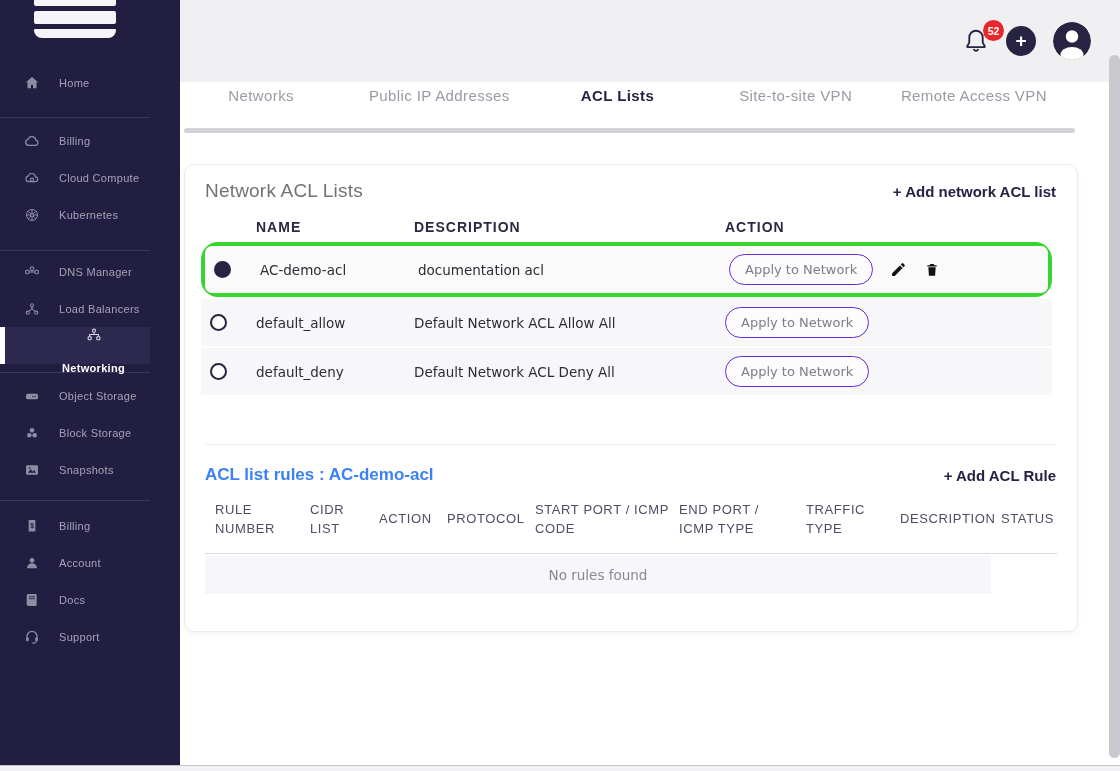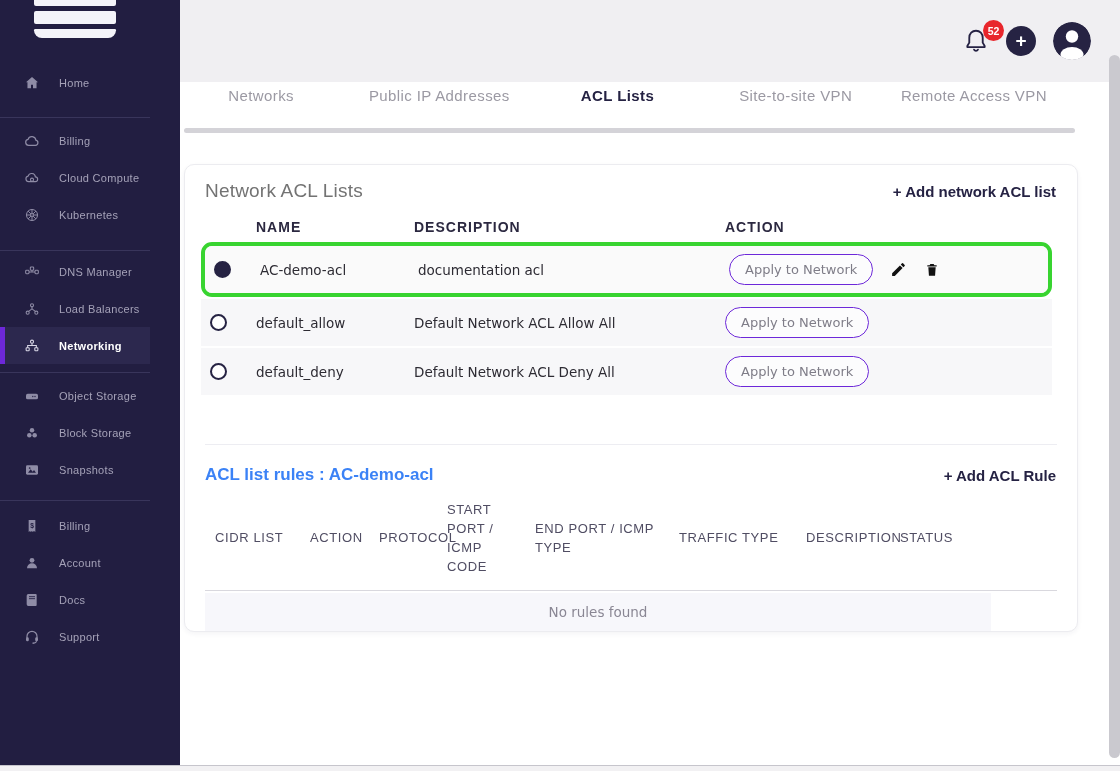--- a/index.html
+++ b/index.html
@@ -14,21 +14,21 @@
   .logo .b1 { height:8px; }
   .logo .b2 { height:13px; }
   .logo .b3 { height:9px; border-radius:2px 2px 14px 14px; }
   .nav { position:absolute; top:0; left:0; width:150px; }
   .nav-sec1 { margin-top:64px; }
   .nav-div { height:1px; background:#39355b; }
   .d1 { margin-top:16px; } .d2 { margin-top:17px; } .d3 { margin-top:8px; } .d4 { margin-top:12px; }
   .nav-sec2 { margin-top:4px; } .nav-sec3 { margin-top:2px; } .nav-sec4 { margin-top:4px; } .nav-sec5 { margin-top:6px; }
   .nav-item { height:37px; display:flex; align-items:center; padding-left:24px; gap:19px; cursor:pointer; color:#8f8ca6; }
   .nav-item .nav-label { font-size:11px; color:#a5a2b8; letter-spacing:.3px; white-space:nowrap; }
-  .nav-item.active { background:#2c284e; border-left:5px solid #6d28d9; padding-left:19px; color:#d8d6e6; }
+  .nav-item.active { background:#2c284e; border-left:5px solid #ffffff; padding-left:32px; color:#d8d6e6;flex-direction:column; }
   .nav-item.active .nav-label { color:#ffffff; font-weight:bold; }
   .nav-icon { width:16px; height:16px; flex:0 0 16px; display:flex; align-items:center; justify-content:center; }
   .nav-icon svg { width:16px; height:16px; }
 
   
   .topbar { position:absolute; left:150px; top:0; width:970px; height:82px; background:#f0eff2;
             display:flex; align-items:center; justify-content:flex-end; gap:17px; padding-right:29px; z-index:2; }
   .bell-wrap { position:relative; width:26px; height:28px; cursor:pointer; }
   .badge { position:absolute; top:-7px; right:-15px; min-width:21px; height:21px; border-radius:11px;
            background:#e8262c; color:#fff; font-size:10.5px; font-weight:bold;
@@ -51,21 +51,21 @@
   .card-title { font-size:19px; font-weight:normal; color:#737373; letter-spacing:.2px; }
   .add-link { font-size:15px; font-weight:bold; color:#252243; cursor:pointer; white-space:nowrap; }
 
   .acl-area { margin:14px 25px 0 16px; }
   .acl-grid { display:grid; grid-template-columns:55px 158px 311px 1fr; align-items:center; }
   .acl-headrow { height:22px; }
   .acl-th { font-size:14px; font-weight:bold; color:#2b2840; letter-spacing:1px; }
   .cell-font { font-family:"DejaVu Sans", sans-serif; font-size:13.5px; color:#2d2b33; }
   .acl-row { min-height:47px; background:#f7f7f9; }
   .acl-row + .acl-row { margin-top:2px; }
-  .row-highlight { border:4px solid #38d430; border-radius:11px; margin-top:4px; margin-bottom:2px; background:#fafafa; }
+  .row-highlight { border:4px solid #38d430; border-radius:17px; margin-top:4px; margin-bottom:2px; background:#fafafa; }
   .row-highlight .acl-row { background:#fafafa; min-height:47px; border-radius:7px; }
   .radio { width:17px; height:17px; border-radius:50%; border:2px solid #262343; background:#fff; margin-left:9px; cursor:pointer; }
   .radio.checked { background:#262343; }
   .action-cell { display:flex; align-items:center; gap:16px; }
   .apply-btn { font-family:"DejaVu Sans", sans-serif; font-size:13px; color:#7f7d88; background:#fcfcfd;
                border:1px solid #6d28d9; border-radius:17px; padding:7px 15px; cursor:pointer; white-space:nowrap; }
   .icon-btn { width:18px; height:18px; display:flex; align-items:center; justify-content:center; cursor:pointer; }
 
   .section-divider { border:none; border-top:1px solid #ededf2; margin:49px 20px 0 20px; }
 
@@ -346,20 +346,21 @@
     </div>
 
     <hr class="section-divider">
 
     <div class="rules-head">
       <h3 class="rules-title">ACL list rules : AC-demo-acl</h3>
       <span class="add-link">+ Add ACL Rule</span>
     </div>
 
     <div class="rules-grid">
+      <span class="rules-th">RULE NUMBER</span>
       <span class="rules-th">CIDR LIST</span>
       <span class="rules-th">ACTION</span>
       <span class="rules-th">PROTOCOL</span>
       <span class="rules-th">START PORT / ICMP CODE</span>
       <span class="rules-th">END PORT / ICMP TYPE</span>
       <span class="rules-th">TRAFFIC TYPE</span>
       <span class="rules-th">DESCRIPTION</span>
       <span class="rules-th">STATUS</span>
     </div>
     <div class="rules-underline"></div>

